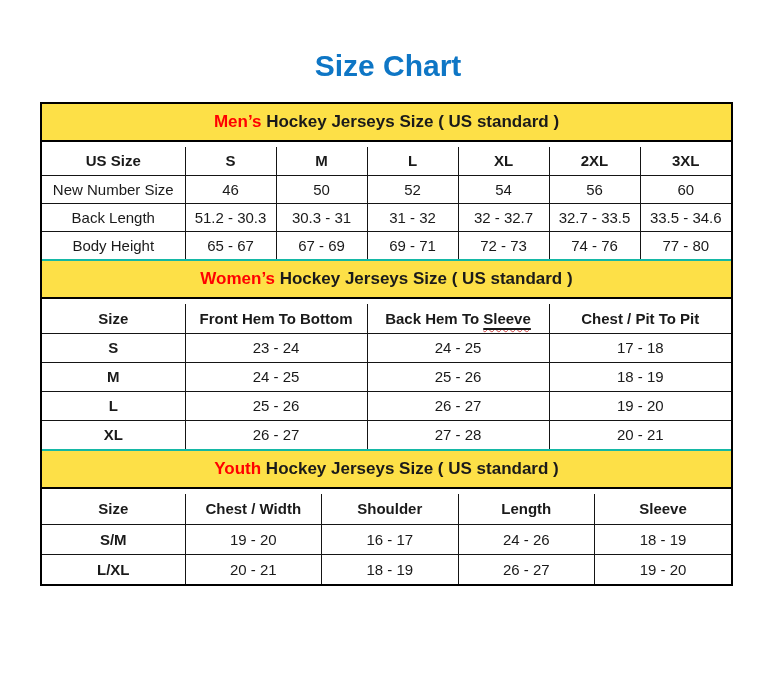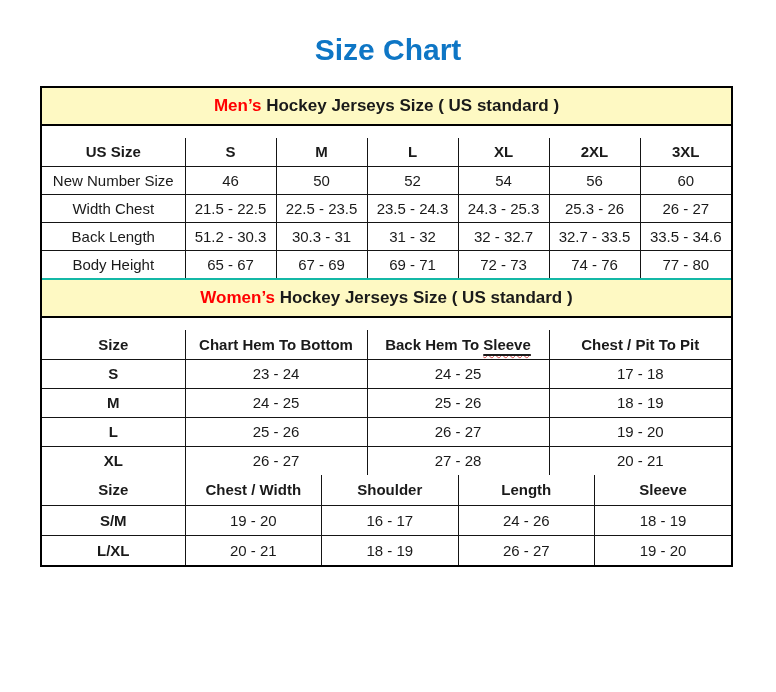--- a/index.html
+++ b/index.html
@@ -3,45 +3,45 @@
 <meta charset="utf-8">
 <style>
   html, body { margin: 0; padding: 0; background: #ffffff; }
   body {
     width: 776px; height: 692px;
     font-family: "Liberation Sans", sans-serif;
     color: #1a1a1a;
     overflow: hidden;
   }
   .page-title {
-    margin: 0;
+    margin: 16px;
     padding-top: 33px;
     text-align: center;
     font-size: 30px;
     line-height: 34px;
     font-weight: bold;
     color: #0E76C5;
     letter-spacing: 0px;
   }
   .chart {
     width: 693px;
     margin: 19px 0 0 40px;
     border: 2px solid #000;
     box-sizing: border-box;
   }
   .banner {
-    background: #fef9c3;
+    background: #fde047;
     height: 36px;
     line-height: 36px;
     text-align: center;
     font-size: 17px;
     font-weight: bold;
     border-bottom: 2px solid #000;
   }
-  .banner + table { margin-top: 12px; padding-left: 10px; }
+  .banner + table { margin-top: 5px; padding-left: 10px; }
   .banner.inner { border-top: 2px solid #14b8a6; }
   .banner .accent { color: #FF0000; }
   table {
     width: 100%;
     border-collapse: collapse;
     table-layout: fixed;
   }
   th, td {
     border: 1px solid #151515;
     text-align: center;
@@ -103,29 +103,20 @@
         <tr>
           <td>New Number Size</td>
           <td>46</td>
           <td>50</td>
           <td>52</td>
           <td>54</td>
           <td>56</td>
           <td>60</td>
         </tr>
         <tr>
-          <td>Width Chest</td>
-          <td>21.5 - 22.5</td>
-          <td>22.5 - 23.5</td>
-          <td>23.5 - 24.3</td>
-          <td>24.3 - 25.3</td>
-          <td>25.3 - 26</td>
-          <td>26 - 27</td>
-        </tr>
-        <tr>
           <td>Back Length</td>
           <td>51.2 - 30.3</td>
           <td>30.3 - 31</td>
           <td>31 - 32</td>
           <td>32 - 32.7</td>
           <td>32.7 - 33.5</td>
           <td>33.5 - 34.6</td>
         </tr>
         <tr>
           <td>Body Height</td>
@@ -142,21 +133,21 @@
   <div class="banner inner">
     <span class="accent">Women’s</span><span> Hockey Jerseys Size ( US standard )</span>
   </div>
   <table class="womens">
     <colgroup>
         <col class="c0">
       </colgroup>
     <thead>
         <tr>
           <th>Size</th>
-          <th>Chart Hem To Bottom</th>
+          <th>Front Hem To Bottom</th>
           <th><span>Back Hem To </span><span class="wavy-wrap"><span class="misspell">Sleeve</span></span></th>
           <th>Chest / Pit To Pit</th>
         </tr>
       </thead>
     <tbody>
         <tr>
           <td class="bold-label">S</td>
           <td>23 - 24</td>
           <td>24 - 25</td>
           <td>17 - 18</td>
@@ -175,20 +166,23 @@
         </tr>
         <tr>
           <td class="bold-label">XL</td>
           <td>26 - 27</td>
           <td>27 - 28</td>
           <td>20 - 21</td>
         </tr>
       </tbody>
   </table>
 
+  <div class="banner inner">
+    <span class="accent">Youth</span><span> Hockey Jerseys Size ( US standard )</span>
+  </div>
   <table class="youth">
     <colgroup>
         <col class="c0">
       </colgroup>
     <thead>
         <tr>
           <th>Size</th>
           <th>Chest / Width</th>
           <th>Shoulder</th>
           <th>Length</th>

